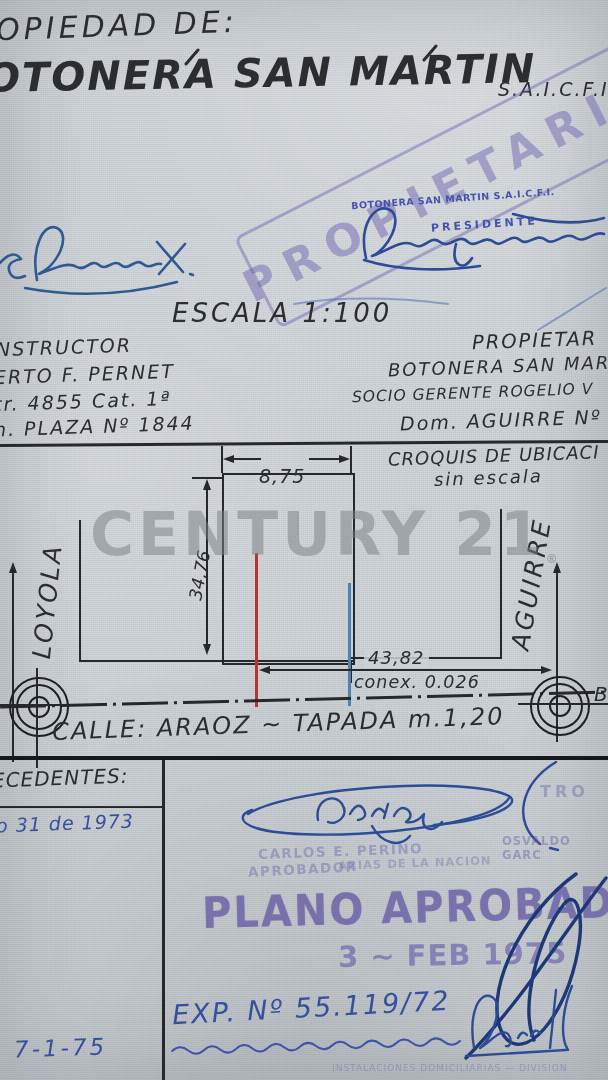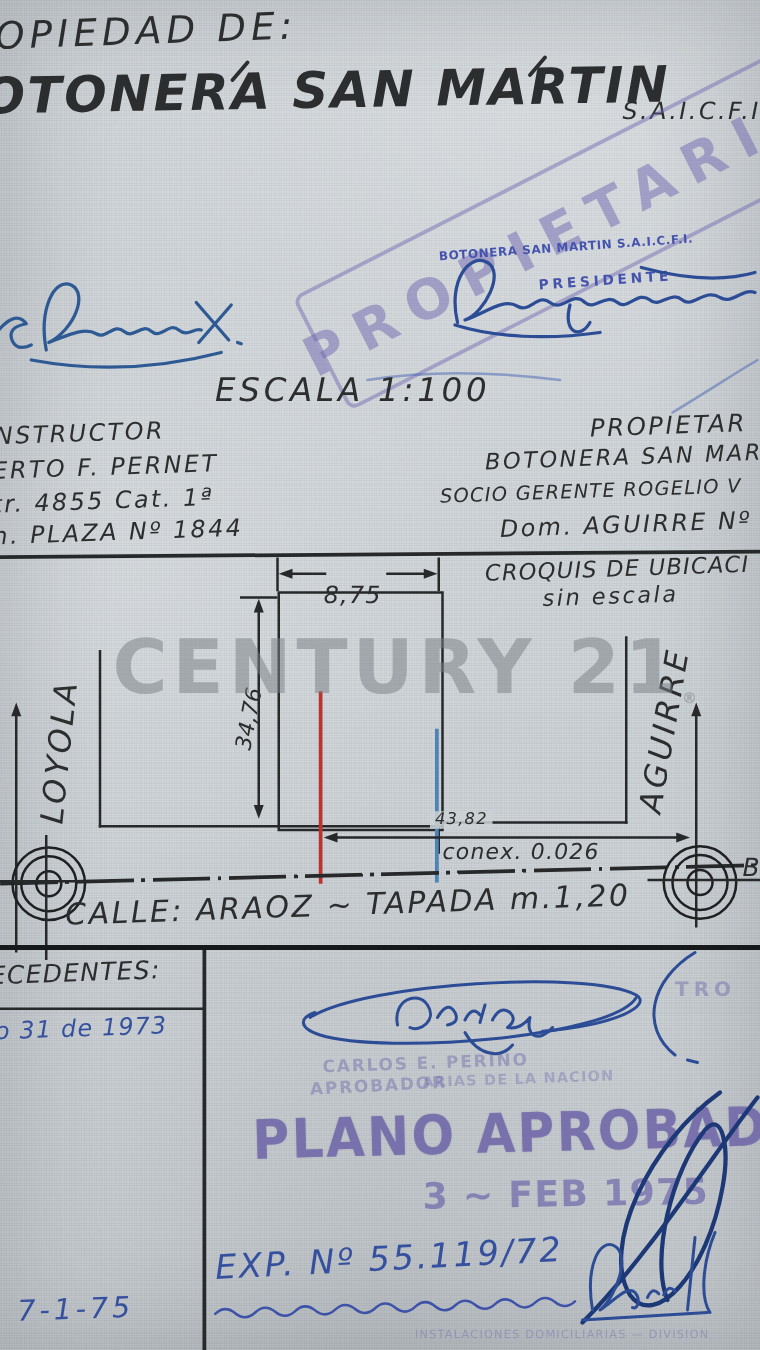--- a/index.html
+++ b/index.html
@@ -133,21 +133,21 @@
   <div class="line" style="left:79px;top:660px;width:274px;height:2px"></div>
   <div class="line" style="left:351px;top:657px;width:151px;height:2px"></div>
   <div class="line" style="left:500px;top:509px;width:2px;height:150px"></div>
 
   <div class="redline" style="left:255px;top:553px;width:3px;height:154px"></div>
   <div class="blueline" style="left:348px;top:583px;width:3px;height:123px"></div>
 
   <div class="line" style="left:263px;top:669px;width:282px;height:2px"></div>
   <div class="ah ah-l" style="left:259px;top:666px"></div>
   <div class="ah ah-r" style="left:541px;top:666px"></div>
-  <div class="hand" style="left:344px;top:649px;font-size:13px;letter-spacing:1px;background:rgba(204,209,213,.85);padding:0 4px">43,82</div>
+  <div class="hand" style="left:364px;top:649px;font-size:18px;letter-spacing:1px;background:rgba(204,209,213,.85);padding:0 4px">43,82</div>
   <div class="hand" style="left:354px;top:673px;font-size:17.5px;letter-spacing:1px">conex. 0.026</div>
 
   <div class="line" style="left:12px;top:566px;width:2px;height:196px"></div>
   <div class="ah ah-u" style="left:9px;top:562px"></div>
   <div class="hand" style="left:-18px;top:588px;width:132px;text-align:center;font-size:25px;letter-spacing:3px;transform:rotate(-84deg)">
     <span>LOYOLA</span>
   </div>
 
   <div class="line" style="left:556px;top:566px;width:2px;height:176px"></div>
   <div class="ah ah-u" style="left:553px;top:562px"></div>
@@ -195,20 +195,21 @@
   </svg>
 
   <div class="abs purple faint" style="left:258px;top:843px;font-size:13.5px;font-weight:bold;letter-spacing:1.5px;transform:rotate(-2deg)">CARLOS E. PERINO</div>
   <div class="abs purple faint" style="left:248px;top:861px;font-size:13.5px;font-weight:bold;letter-spacing:1.5px;transform:rotate(-3deg)">APROBADOR</div>
   <div class="abs purple" style="left:338px;top:856px;font-size:11.5px;font-weight:bold;letter-spacing:1px;opacity:.45;transform:rotate(-2deg)">ARIAS DE LA NACION</div>
 
   <div class="abs purple faint" style="left:540px;top:782px;font-size:16px;font-weight:bold;letter-spacing:4px">TRO</div>
   <svg class="sig" style="left:492px;top:756px" width="80" height="95" viewBox="0 0 80 95">
     <path d="M64 6 C28 28 20 66 48 88 M58 92 l8 2" stroke="#2c4c96" stroke-width="2.4"></path>
   </svg>
+  <div class="abs purple" style="left:502px;top:834px;font-size:11.5px;font-weight:bold;letter-spacing:1px;opacity:.6">OSVALDO GARC</div>
 
   <div class="abs" style="left:202px;top:884px;font-size:40px;font-weight:800;letter-spacing:2px;color:rgba(112,103,168,.78);transform:rotate(-1.5deg) scaleY(1.08);white-space:nowrap;text-shadow:0 0 1px rgba(112,103,168,.5)">PLANO APROBADO</div>
   <div class="abs purple" style="left:338px;top:938px;font-size:29px;font-weight:bold;letter-spacing:1px;opacity:.85;transform:rotate(-1deg);white-space:nowrap">3 ~ FEB 1975</div>
 
   <svg class="sig" style="left:458px;top:866px" width="150" height="200" viewBox="0 0 150 200">
     <g stroke="#1d3876" stroke-width="3.4">
       <path d="M118 8 C62 48 22 132 46 170 C66 198 108 152 120 84 C126 52 120 22 106 38 C80 70 62 140 76 174"></path>
       <path d="M8 192 C60 140 112 58 148 12"></path>
     </g>
   </svg>

